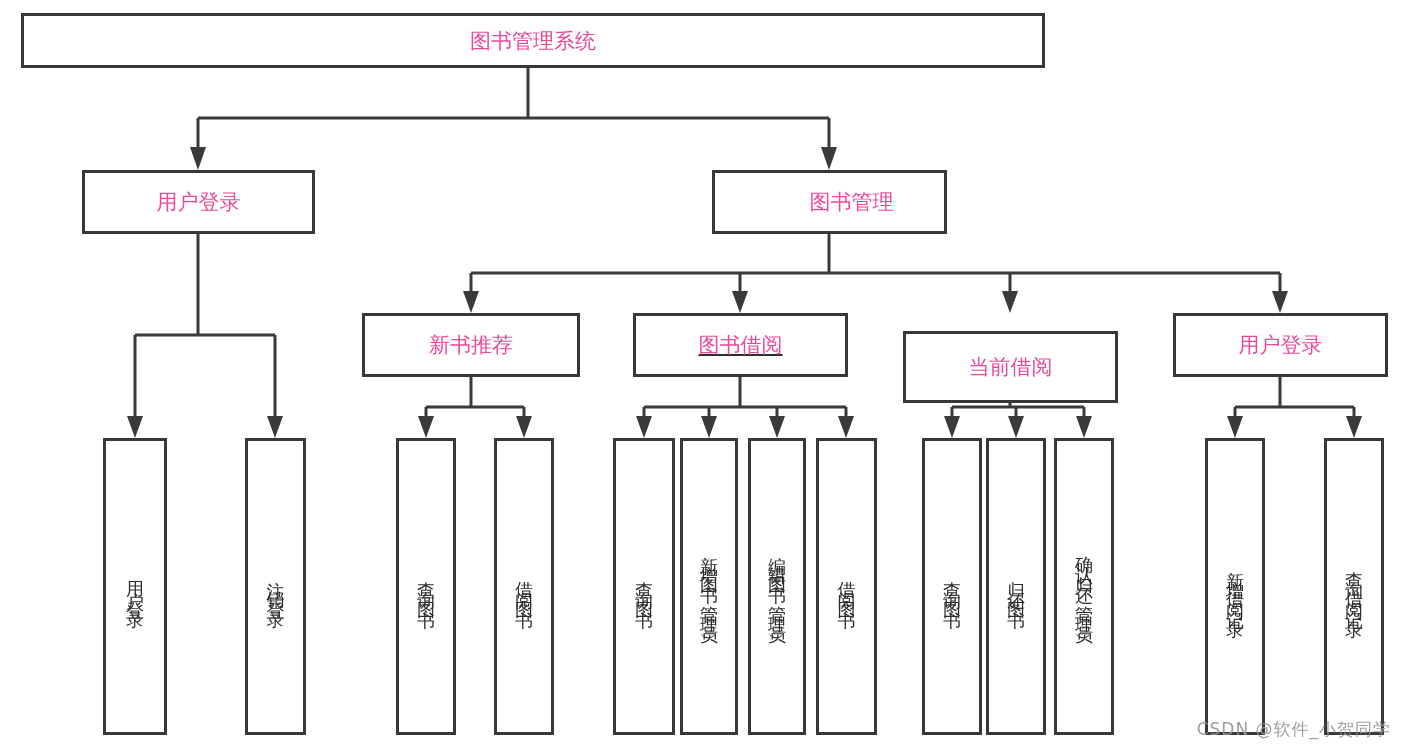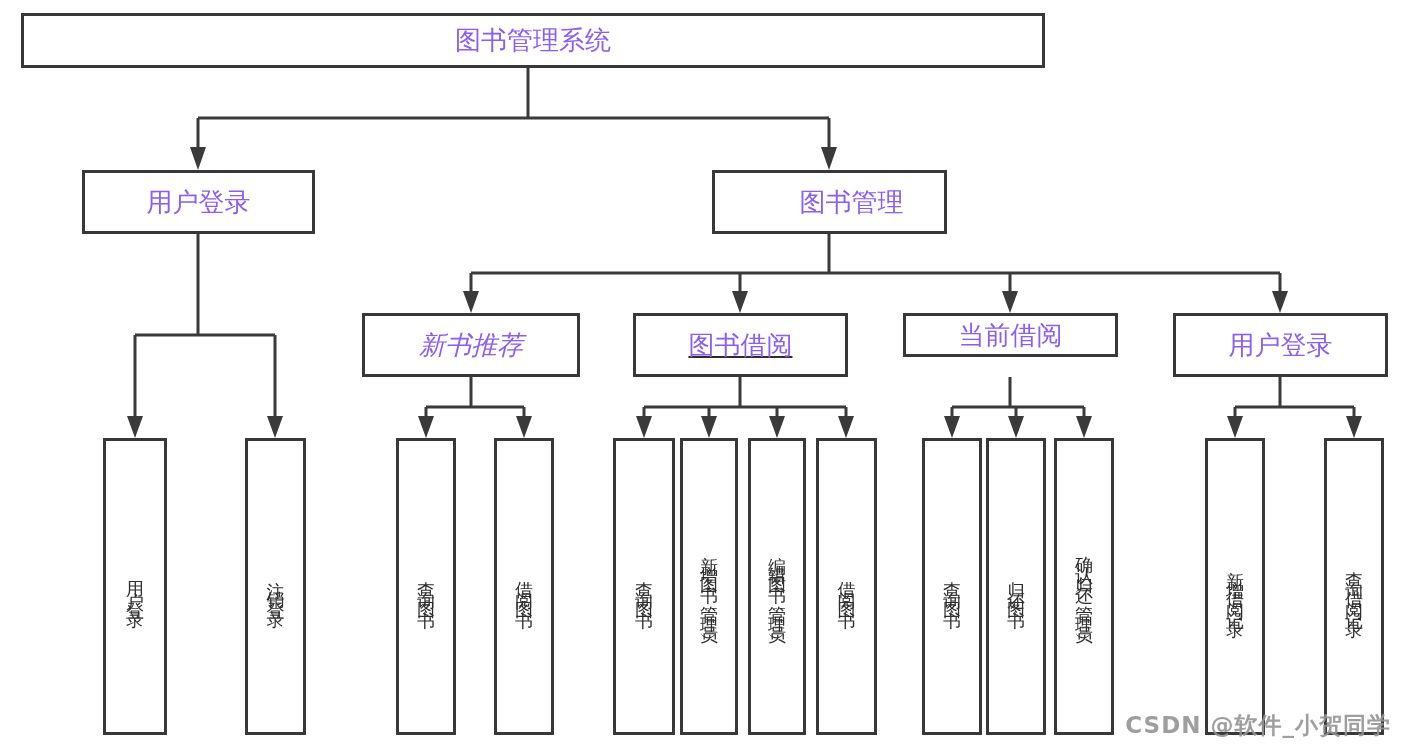--- a/index.html
+++ b/index.html
@@ -27,22 +27,22 @@
     position: absolute;
     box-sizing: border-box;
     border: 3px solid #383838;
     background: #ffffff;
     display: flex;
     align-items: center;
     justify-content: center;
     color: #2d2d2d;
   }
   .hlabel {
-    font-size: 26px;
-    color: #8b5cf6;
+    font-size: 21px;
+    color: #ec4899;
     white-space: nowrap;
   }
   .root-box {
     left: 21px; top: 13px; width: 1024px; height: 55px;
   }
   .leaf {
     top: 438px;
     height: 297px;
   }
   .vlabel {
@@ -51,26 +51,25 @@
     font-size: 18px;
     letter-spacing: 10px;
     line-height: 1;
     color: #2d2d2d;
     white-space: nowrap;
   }
   #watermark {
     position: absolute;
     right: 14px;
     bottom: 6px;
-    font-size: 23px;
+    font-size: 17px;
     color: rgba(148,148,148,0.9);
     letter-spacing: 1px;
     white-space: nowrap;
     z-index: 5;
-    font-weight: bold;
   }
 </style>
 </head>
 <body>
 
 <div id="canvas">
 
   <svg id="connectors" viewBox="0 0 1405 747" xmlns="http://www.w3.org/2000/svg">
     <g stroke="#3a3a3a" stroke-width="3" fill="none">
 
@@ -118,27 +117,27 @@
     <span class="hlabel">图书管理系统</span>
   </div>
 
   <div class="node" style="left:82px; top:170px; width:233px; height:64px;">
     <span class="hlabel">用户登录</span>
   </div>
   <div class="node" style="left:712px; top:170px; width:235px; height:64px;padding-left:44px;">
     <span class="hlabel">图书管理</span>
   </div>
 
-  <div class="node" style="left:362px; top:313px; width:218px; height:64px;font-style:italic;">
+  <div class="node" style="left:362px; top:313px; width:218px; height:64px;">
     <span class="hlabel">新书推荐</span>
   </div>
   <div class="node" style="left:633px; top:313px; width:215px; height:64px;text-decoration:underline;">
     <span class="hlabel">图书借阅</span>
   </div>
-  <div class="node" style="left:903px; top:313px; width:215px; height:44px;">
+  <div class="node" style="left:903px; top:331px; width:215px; height:72px;">
     <span class="hlabel">当前借阅</span>
   </div>
   <div class="node" style="left:1173px; top:313px; width:215px; height:64px;">
     <span class="hlabel">用户登录</span>
   </div>
 
   <div class="node leaf" style="left:103px; width:64px;">
     <span class="vlabel">用户登录</span>
   </div>
   <div class="node leaf" style="left:245px; width:61px;">

